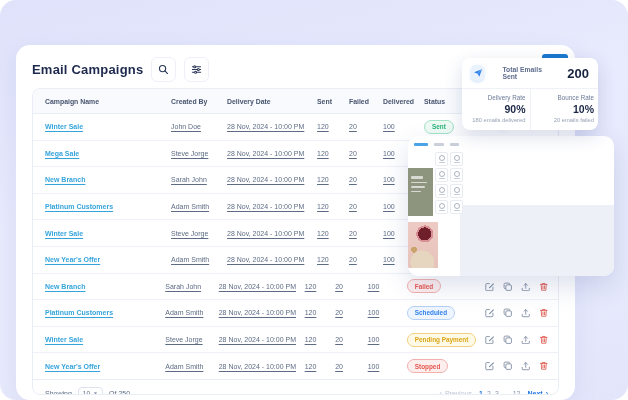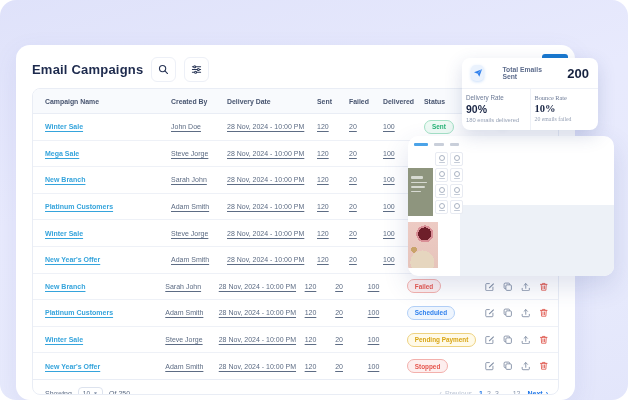--- a/index.html
+++ b/index.html
@@ -56,22 +56,22 @@
   .stats-notch{position:absolute;left:498px;top:116px;width:9px;height:9px;background:#fff;
     transform:rotate(45deg);z-index:29;box-shadow:2px 2px 6px rgba(40,60,120,.12);}
   .stats{position:absolute;left:462px;top:58px;width:136px;background:#fff;border-radius:8px;
     box-shadow:0 6px 18px rgba(50,70,140,.18);z-index:30;}
   .stats-head{display:flex;align-items:center;gap:18px;padding:7px 9px;}
   .stats-ico{width:16px;height:16px;background:#eaf2fd;border-radius:5px;display:flex;
     align-items:center;justify-content:center;box-shadow:0 1px 3px rgba(47,128,237,.25);}
   .stats-label{font-size:6.8px;color:#5d6c8c;font-weight:bold;}
   .stats-value{margin-left:auto;font-size:13px;font-weight:bold;color:#16223f;}
   .stats-metrics{display:flex;border-top:1px solid #eef1f7;}
-  .metric{flex:1;text-align:left;padding:5px 4px 7px 4px;}
-  .metric + .metric{border-left:1px solid #eef1f7;font-family:Liberation Serif, serif;}
+  .metric{flex:1;text-align:right;padding:5px 4px 7px 4px;}
+  .metric + .metric{border-left:1px solid #eef1f7;}
   .m-label{font-size:6.3px;color:#6c7a96;margin-bottom:2px;}
   .m-value{font-size:10.5px;font-weight:bold;color:#1a2645;}
   .m-sub{font-size:5.8px;color:#97a2b6;margin-top:2px;}
   
   .preview{position:absolute;left:408px;top:136px;width:206px;height:140px;background:#fff;
     border-radius:10px;box-shadow:0 10px 26px rgba(50,70,140,.16);z-index:20;overflow:hidden;}
   .pv-gray{position:absolute;left:52px;top:69px;right:0;bottom:0;background:#edf1f7;}
   .pv-nav{position:absolute;left:6px;top:7px;display:flex;gap:6px;align-items:center;}
   .pv-nav i{display:block;height:2.5px;border-radius:1px;background:#c9cfda;}
   .pv-nav i.on{background:#4ba3e8;box-shadow:0 3px 0 -1.5px #4ba3e8;}

